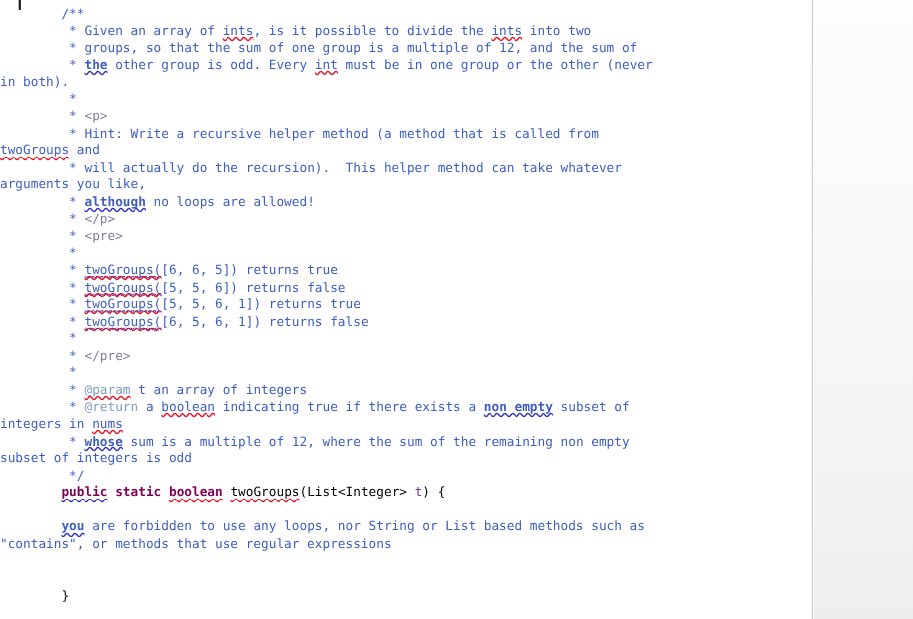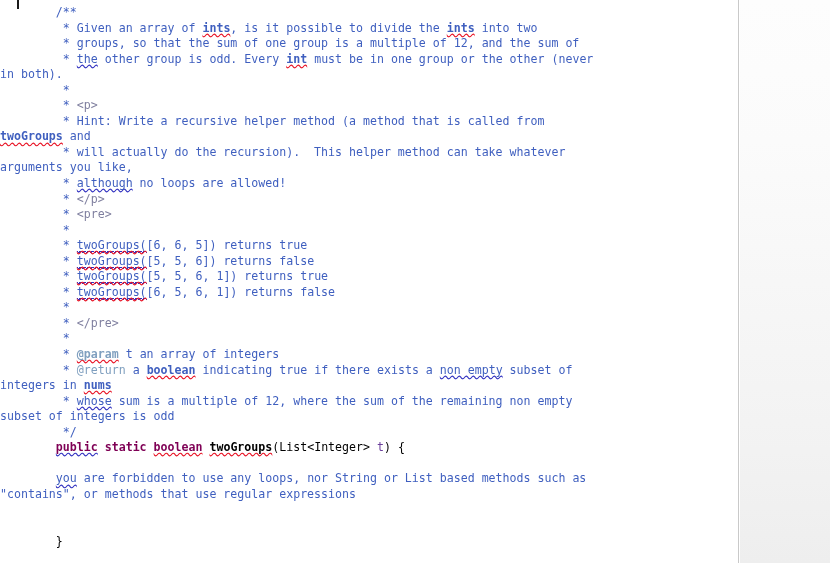--- a/index.html
+++ b/index.html
@@ -73,26 +73,26 @@
   .kw       { color: #7f0055; font-weight: bold; margin-top: 35px; }  
   .plain    { color: #000000; }
   .ident    { color: #000000; }
   .prm      { color: #6a3e9b; }        
 
   
   .sq-red {
     text-decoration: underline wavy #e81123;
     text-decoration-skip-ink: none;
     text-underline-offset: 1px;
-    font-weight: bold;
   }
   .sq-blue {
     text-decoration: underline wavy #3030c0;
     text-decoration-skip-ink: none;
     text-underline-offset: 1px;
+    font-weight: bold;
   }
   
   .sq-both {
     text-decoration: underline wavy #e81123;
     text-decoration-skip-ink: none;
     text-underline-offset: 1px;
     border-bottom: 0;
     background-image:
       repeating-linear-gradient(135deg,
         #3030c0 0 1px, transparent 1px 2px);

